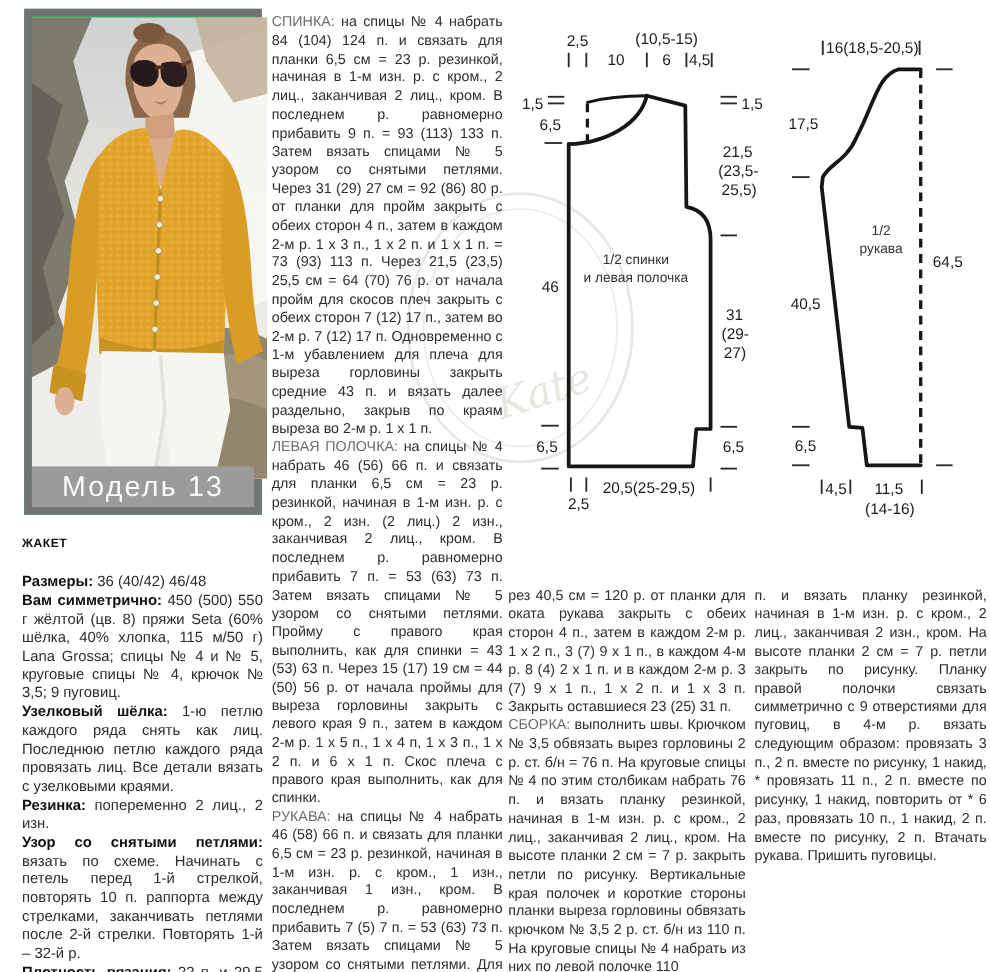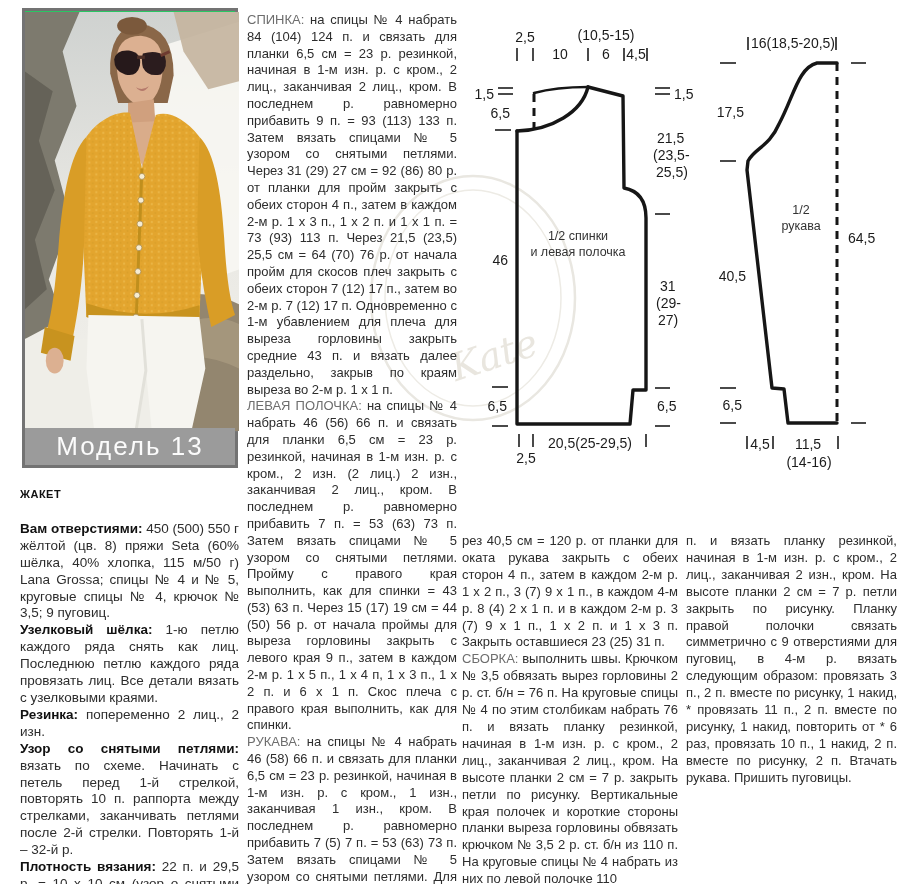--- a/index.html
+++ b/index.html
@@ -1,20 +1,20 @@
 <!DOCTYPE html>
 <html><head>
 <meta charset="utf-8">
 <style>
   html,body{margin:0;padding:0;background:#ffffff;}
   .page{position:relative;width:900px;height:884px;background:#ffffff;overflow:hidden;
         font-family:"Liberation Sans",sans-serif;color:#2d2d2d;}
   
   .photo{position:absolute;left:22px;top:8px;width:216px;height:460px;margin:0;
-         border:3px solid #737373;box-sizing:border-box;background:#22c55e;}
+         border:7px solid #737373;box-sizing:border-box;background:#22c55e;}
   .photo svg{display:block;}
   .caption{position:absolute;left:0;bottom:0;width:100%;height:37px;background:#9b9b9b;
            color:#fbfbfb;font-size:26px;line-height:37px;text-align:center;letter-spacing:2px;}
   
   .col{position:absolute;text-align:justify;}
   .col p{margin:0;}
   .colL{left:20px;top:486px;width:219px;font-size:13.5px;line-height:16.9px;}
   .colL h1{font-size:11px;margin:0 0 18px 0;color:#111;letter-spacing:.5px;}
   .colL b{color:#111;}
   .colM{left:247px;top:12px;width:210px;font-size:13px;line-height:16.8px;}
@@ -110,21 +110,22 @@
 
         <path d="M64,306 L176,308 L182,360 L168,423 L128,423 L122,362 L112,423 L70,423 L62,360 Z" fill="#f6f5f0"></path>
         <path d="M118,310 L122,362 L112,423" stroke="#e2e1da" stroke-width="3" fill="none"></path>
       </g>
     </svg>
     <figcaption class="caption">Модель 13</figcaption>
   </figure>
 
   <section class="col colL">
     <h1>ЖАКЕТ</h1>
-    <p><b>Вам отверстиями:</b> <span>450 (500) 550 г жёлтой (цв. 8) пряжи Seta (60% шёлка, 40% хлопка, 115 м/50 г) Lana Grossa; спицы № 4 и № 5, круговые спицы № 4, крючок № 3,5; 9 пуговиц.</span></p>
+    <p><b>Размеры:</b> <span>36 (40/42) 46/48</span></p>
+    <p><b>Вам симметрично:</b> <span>450 (500) 550 г жёлтой (цв. 8) пряжи Seta (60% шёлка, 40% хлопка, 115 м/50 г) Lana Grossa; спицы № 4 и № 5, круговые спицы № 4, крючок № 3,5; 9 пуговиц.</span></p>
     <p><b>Узелковый шёлка:</b> <span>1-ю петлю каждого ряда снять как лиц. Последнюю петлю каждого ряда провязать лиц. Все детали вязать с узелковыми краями.</span></p>
     <p><b>Резинка:</b> <span>попеременно 2 лиц., 2 изн.</span></p>
     <p><b>Узор со снятыми петлями:</b> <span>вязать по схеме. Начинать с петель перед 1-й стрелкой, повторять 10 п. раппорта между стрелками, заканчивать петлями после 2-й стрелки. Повторять 1-й – 32-й р.</span></p>
     <p><b>Плотность вязания:</b> <span>22 п. и 29,5 р. = 10 x 10 см (узор о снятыми петлями, спицы № 5).</span></p>
   </section>
 
   <section class="col colM">
     <p><span class="sec">СПИНКА:</span> <span>на спицы № 4 набрать 84 (104) 124 п. и связать для планки 6,5 см = 23 р. резинкой, начиная в 1-м изн. р. с кром., 2 лиц., заканчивая 2 лиц., кром. В последнем р. равномерно прибавить 9 п. = 93 (113) 133 п. Затем вязать спицами № 5 узором со снятыми петлями. Через 31 (29) 27 см = 92 (86) 80 р. от планки для пройм закрыть с обеих сторон 4 п., затем в каждом 2-м р. 1 х 3 п., 1 х 2 п. и 1 х 1 п. = 73 (93) 113 п. Через 21,5 (23,5) 25,5 см = 64 (70) 76 р. от начала пройм для скосов плеч закрыть с обеих сторон 7 (12) 17 п., затем во 2-м р. 7 (12) 17 п. Одновременно с 1-м убавлением для плеча для выреза горловины закрыть средние 43 п. и вязать далее раздельно, закрыв по краям выреза во 2-м р. 1 х 1 п.</span></p>
     <p><span class="sec">ЛЕВАЯ ПОЛОЧКА:</span> <span>на спицы № 4 набрать 46 (56) 66 п. и связать для планки 6,5 см = 23 р. резинкой, начиная в 1-м изн. р. с кром., 2 изн. (2 лиц.) 2 изн., заканчивая 2 лиц., кром. В последнем р. равномерно прибавить 7 п. = 53 (63) 73 п. Затем вязать спицами № 5 узором со снятыми петлями. Пройму с правого края выполнить, как для спинки = 43 (53) 63 п. Через 15 (17) 19 см = 44 (50) 56 р. от начала проймы для выреза горловины закрыть с левого края 9 п., затем в каждом 2-м р. 1 х 5 п., 1 х 4 п, 1 х 3 п., 1 х 2 п. и 6 х 1 п. Скос плеча с правого края выполнить, как для спинки.</span></p>
     <p><span class="sec">РУКАВА:</span> <span>на спицы № 4 набрать 46 (58) 66 п. и связать для планки 6,5 см = 23 р. резинкой, начиная в 1-м изн. р. с кром., 1 изн., заканчивая 1 изн., кром. В последнем р. равномерно прибавить 7 (5) 7 п. = 53 (63) 73 п. Затем вязать спицами № 5 узором со снятыми петлями. Для скосов прибавить с обеих сторон в 13-м р. от планки 1 п., затем в каждом 10-м р. 9 х 1 п. = 73 (83) 93 п. Прибавленные петли включать в узор. Че-</span></p>

